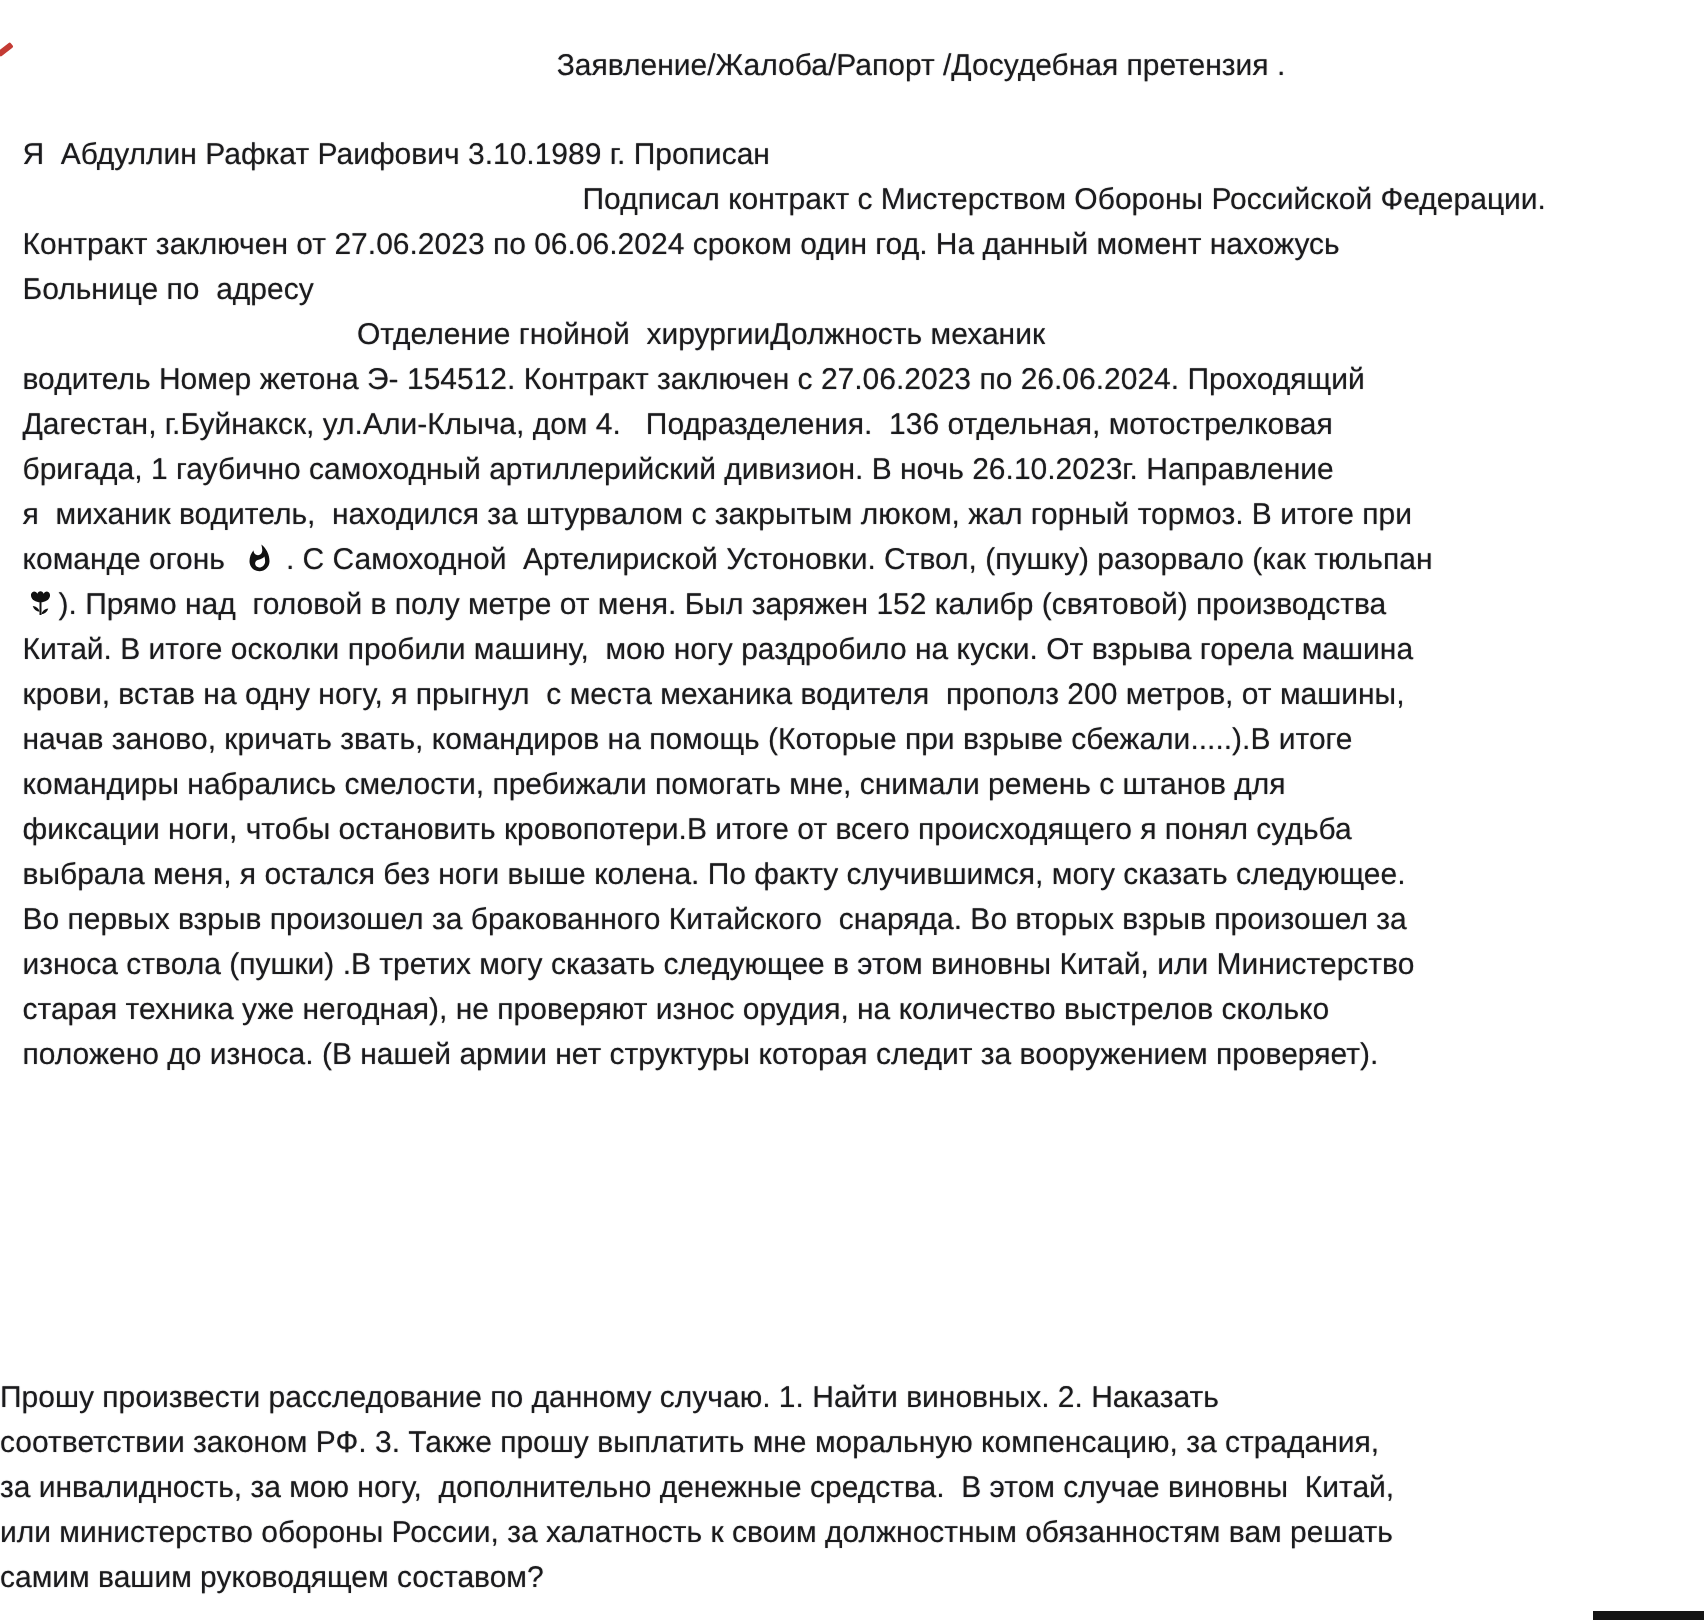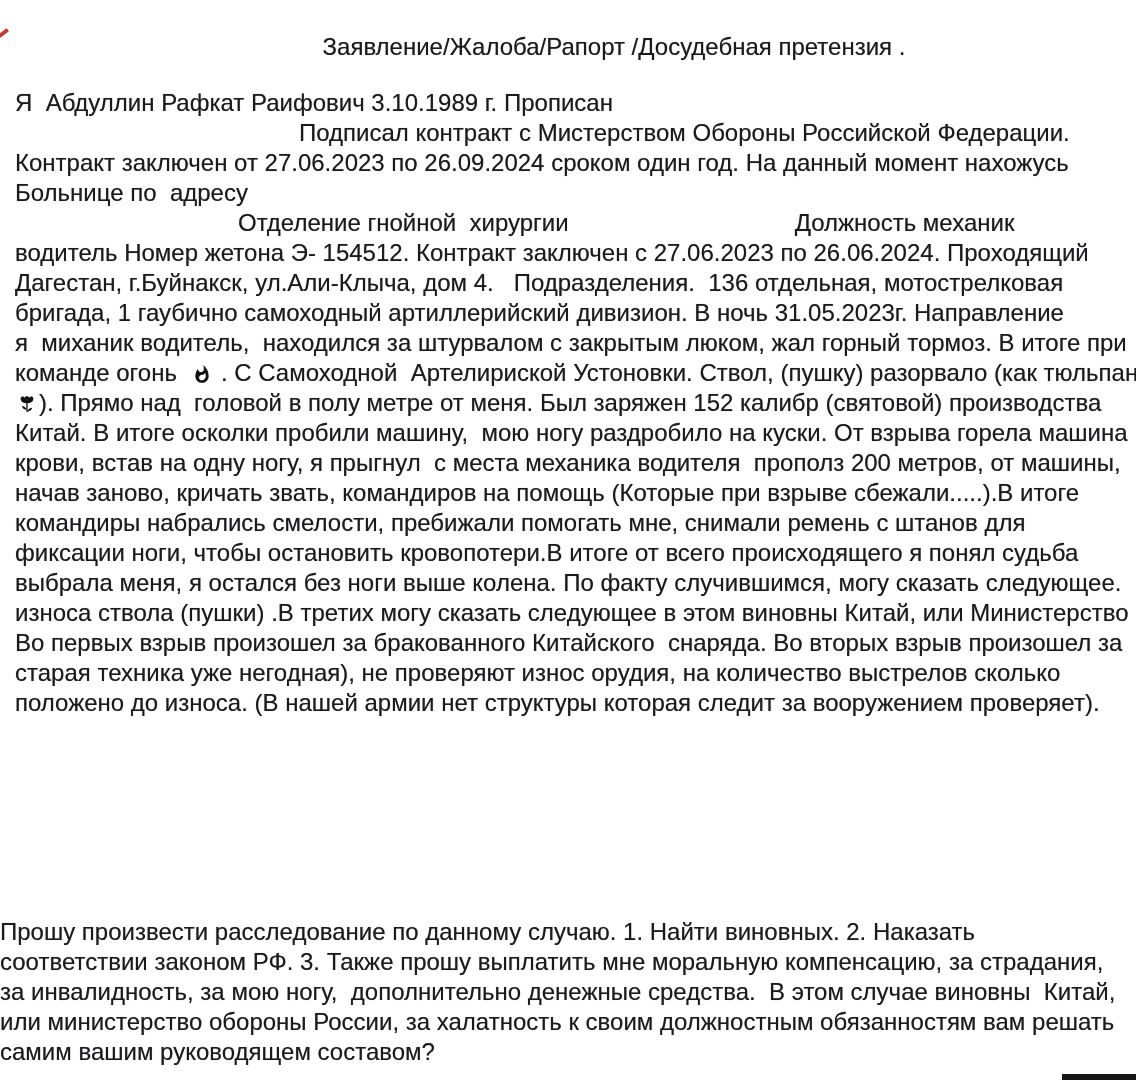--- a/index.html
+++ b/index.html
@@ -11,21 +11,21 @@
     width: 1136px;
     height: 1080px;
     position: relative;
     overflow: hidden;
     font-family: "Liberation Sans", "DejaVu Sans", sans-serif;
   }
   .doc {
     position: absolute;
     inset: 0;
     color: #1b1b1d;
-    font-size: 24px;
+    font-size: 20px;
     text-shadow: 0 0 0.7px rgba(27,27,29,0.55); 
   }
   .doc-title {
     position: absolute;
     top: 33px;
     left: 0;
     width: 100%;
     text-align: center;
     transform: translateX(46px);
     white-space: pre;
@@ -35,23 +35,23 @@
     top: 88px;
     left: 15px;
     right: 16px;
   }
   .line {
     display: block;
     white-space: pre;
     height: 30px;
     line-height: 30px;
   }
-  .indent-lg { padding-left: 284px; }
+  .indent-lg { padding-left: 284px; text-align: center; }
   .split { padding-left: 223px; }
-  .split-right { margin-left: 226px; }
+  .split-right { }
   .closing-lines {
     position: absolute;
     top: 917px;
     left: 0;
     width: 100%;
     text-align: left;
   }
   .emoji-svg {
     display: inline-block;
     vertical-align: -4px;
@@ -80,44 +80,44 @@
 <body style="background: rgb(255, 255, 255);">
 
 <div class="doc" style="color: rgb(27, 27, 29);">
   <div class="red-pen-mark" style="background: rgb(196, 59, 52);"></div>
 
   <div class="doc-title">Заявление/Жалоба/Рапорт /Досудебная претензия .</div>
 
   <div class="body-lines">
       <div class="line"><span>Я  Абдуллин Рафкат Раифович 3.10.1989 г. Прописан</span></div>
       <div class="line indent-lg"><span>Подписал контракт с Мистерством Обороны Российской Федерации.</span></div>
-      <div class="line"><span>Контракт заключен от 27.06.2023 по 26.09.2024 сроком один год. На данный момент нахожусь</span></div>
+      <div class="line"><span>Контракт заключен от 27.06.2023 по 06.06.2024 сроком один год. На данный момент нахожусь</span></div>
       <div class="line"><span>Больнице по  адресу</span></div>
       <div class="line split"><span>Отделение гнойной  хирургии</span><span class="split-right">Должность механик</span></div>
       <div class="line"><span>водитель Номер жетона Э- 154512. Контракт заключен с 27.06.2023 по 26.06.2024. Проходящий</span></div>
       <div class="line"><span>Дагестан, г.Буйнакск, ул.Али-Клыча, дом 4.   Подразделения.  136 отдельная, мотострелковая</span></div>
-      <div class="line"><span>бригада, 1 гаубично самоходный артиллерийский дивизион. В ночь 31.05.2023г. Направление</span></div>
+      <div class="line"><span>бригада, 1 гаубично самоходный артиллерийский дивизион. В ночь 26.10.2023г. Направление</span></div>
       <div class="line"><span>я  миханик водитель,  находился за штурвалом с закрытым люком, жал горный тормоз. В итоге при</span></div>
       <div class="line"><span>команде огонь  </span><svg class="emoji-svg" width="20" height="21" viewBox="0 0 24 24" aria-hidden="true">
     <path fill="#111111" d="M13.5.67s.74 2.65.74 4.8c0 2.06-1.35 3.73-3.41 3.73-2.07 0-3.63-1.67-3.63-3.73l.03-.36C5.21 7.51 4 10.62 4 14c0 4.42 3.58 8 8 8s8-3.58 8-8C20 8.61 17.41 3.8 13.5.67zM11.71 19c-1.78 0-3.22-1.4-3.22-3.14 0-1.62 1.05-2.76 2.81-3.12 1.77-.36 3.6-1.21 4.62-2.58.39 1.29.59 2.65.59 4.04 0 2.65-2.15 4.8-4.8 4.8z"></path>
   </svg><span> . С Самоходной  Артелириской Устоновки. Ствол, (пушку) разорвало (как тюльпан</span></div>
       <div class="line"><svg class="emoji-svg" width="20" height="22" viewBox="0 0 24 24" aria-hidden="true">
     <path fill="#111111" d="M12 2.5c-1.2 0-2.3 1.1-2.6 2.1C8.9 3.5 7.7 2.7 6.4 2.9 4.9 3.2 4.2 4.7 4.4 6.3c.4 3 3.8 5 7.6 5s7.2-2 7.6-5c.2-1.6-.5-3.1-2-3.4-1.3-.2-2.5.6-3 1.7C14.3 3.6 13.2 2.5 12 2.5z"></path>
     <path fill="#111111" d="M11.2 11h1.6v10.5h-1.6z"></path>
     <path fill="#111111" d="M11.4 19c-2.8-.3-4.9-2-5.6-4.6 2.7.2 4.9 1.8 5.6 4.6z"></path>
     <path fill="#111111" d="M12.6 21c2.8-.3 4.9-2 5.6-4.6-2.7.2-4.9 1.8-5.6 4.6z"></path>
   </svg><span>). Прямо над  головой в полу метре от меня. Был заряжен 152 калибр (святовой) производства</span></div>
       <div class="line"><span>Китай. В итоге осколки пробили машину,  мою ногу раздробило на куски. От взрыва горела машина</span></div>
       <div class="line"><span>крови, встав на одну ногу, я прыгнул  с места механика водителя  прополз 200 метров, от машины,</span></div>
       <div class="line"><span>начав заново, кричать звать, командиров на помощь (Которые при взрыве сбежали.....).В итоге</span></div>
       <div class="line"><span>командиры набрались смелости, пребижали помогать мне, снимали ремень с штанов для</span></div>
       <div class="line"><span>фиксации ноги, чтобы остановить кровопотери.В итоге от всего происходящего я понял судьба</span></div>
       <div class="line"><span>выбрала меня, я остался без ноги выше колена. По факту случившимся, могу сказать следующее.</span></div>
+      <div class="line"><span>Во первых взрыв произошел за бракованного Китайского  снаряда. Во вторых взрыв произошел за</span></div>
       <div class="line"><span>износа ствола (пушки) .В третих могу сказать следующее в этом виновны Китай, или Министерство</span></div>
-      <div class="line"><span>Во первых взрыв произошел за бракованного Китайского  снаряда. Во вторых взрыв произошел за</span></div>
       <div class="line"><span>старая техника уже негодная), не проверяют износ орудия, на количество выстрелов сколько</span></div>
       <div class="line"><span>положено до износа. (В нашей армии нет структуры которая следит за вооружением проверяет).</span></div>
     </div>
 
   <div class="closing-lines">
       <div class="line">Прошу произвести расследование по данному случаю. 1. Найти виновных. 2. Наказать</div>
       <div class="line">соответствии законом РФ. 3. Также прошу выплатить мне моральную компенсацию, за страдания,</div>
       <div class="line">за инвалидность, за мою ногу,  дополнительно денежные средства.  В этом случае виновны  Китай,</div>
       <div class="line">или министерство обороны России, за халатность к своим должностным обязанностям вам решать</div>
       <div class="line">самим вашим руководящем составом?</div>

